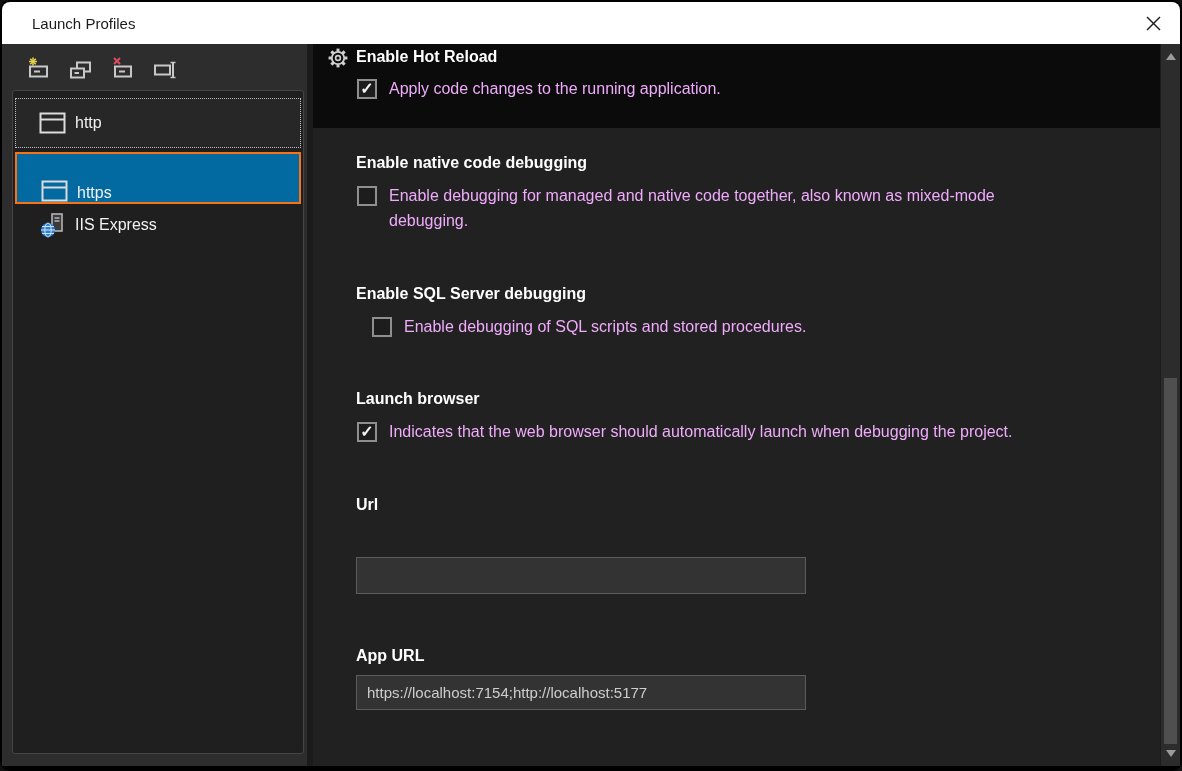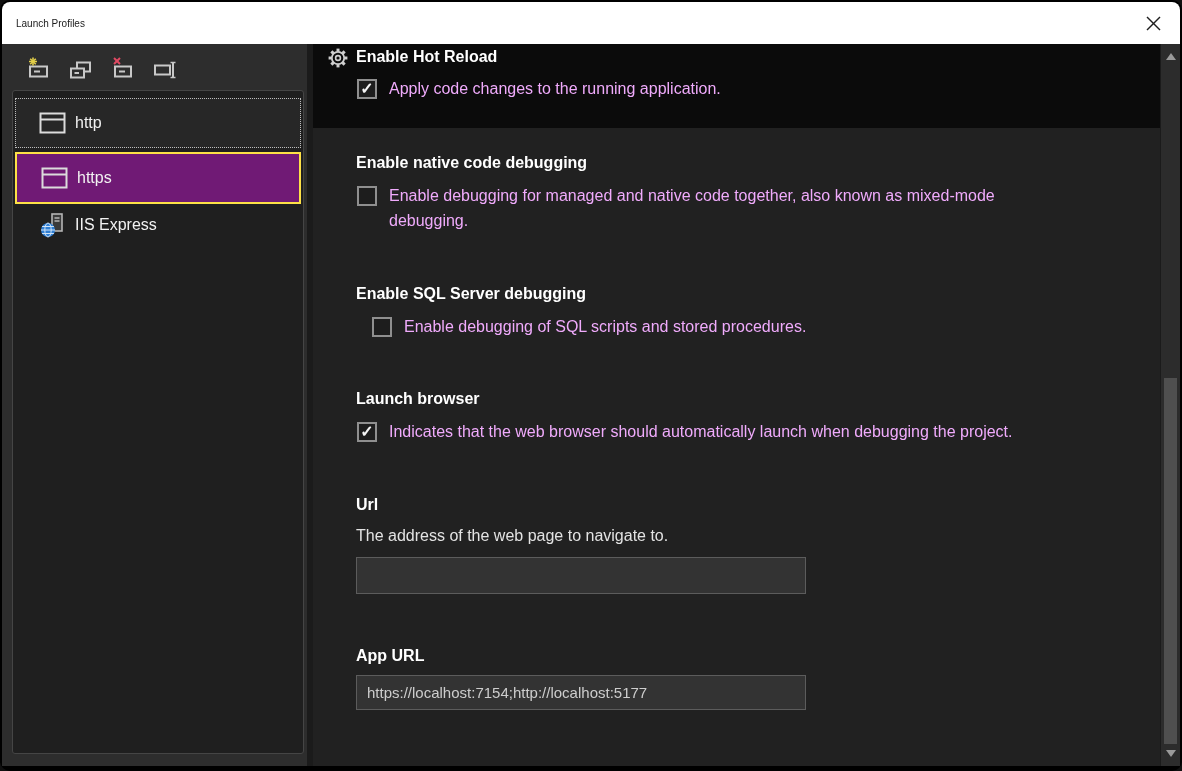--- a/index.html
+++ b/index.html
@@ -8,22 +8,22 @@
     position:relative; width:1182px; height:771px; overflow:hidden;
     background:#000; border-radius:10px;
     font-family:"Liberation Sans", sans-serif;
   }
   
   .titlebar {
     position:absolute; left:2px; right:2px; top:2px; height:42px;
     background:#ffffff; border-radius:8px 8px 0 0;
   }
   .dialog-title {
-    position:absolute; left:14px; top:50%; transform:translateY(-50%);
-    font-size:10px; color:#1b1b1b; white-space:nowrap;
+    position:absolute; left:30px; top:50%; transform:translateY(-50%);
+    font-size:15px; color:#1b1b1b; white-space:nowrap;
   }
   .close-btn {
     position:absolute; right:9px; top:4px; width:36px; height:34px;
     display:flex; align-items:center; justify-content:center; cursor:pointer;
   }
   
   .bodyarea { position:absolute; left:2px; right:2px; top:44px; bottom:5px; background:#1b1b1b; }
 
   
   .sidebar { position:absolute; left:0; top:0; bottom:0; width:305px; background:#2d2d2d; }
@@ -33,21 +33,21 @@
     position:absolute; left:10px; right:3px; top:46px; bottom:12px;
     background:#1f1f1f; border:1px solid #454545; border-radius:3px;
   }
   .profile-row {
     position:absolute; left:2px; right:2px; height:50px;
     display:flex; align-items:center; color:#f2f2f2; font-size:16px; cursor:pointer;
   }
   .profile-row .p-icon { margin-left:24px; width:27px; flex:none; display:flex; align-items:center; }
   .profile-row .p-label { margin-left:9px; white-space:nowrap; }
   .profile-row.focused { outline:1px dotted #bdbdbd; outline-offset:-1px; background:#272727;text-align:right; }
-  .profile-row.selected { border:2px solid #fde047; background:#701a75; }
+  .profile-row.selected { border:2px solid #f97316; background:#0369a1;align-items:flex-end; }
 
   
   .content { position:absolute; left:311px; right:20px; top:0; bottom:0; background:#212121; color:#e6e6e6; }
   .hotreload-band { position:absolute; left:0; right:0; top:0; height:84px; background:#0b0b0b; }
   .sec-head {
     position:absolute; left:43px; font-size:16px; font-weight:bold;
     color:#ffffff; line-height:22px; white-space:nowrap;
   }
   .gear-wrap { position:absolute; left:14px; top:3px; width:22px; height:22px; }
   .chk-row { position:absolute; left:44px; display:flex; align-items:flex-start; }
@@ -222,21 +222,20 @@
         <div class="chk-label">Enable debugging of SQL scripts and stored procedures.</div>
       </div>
 
       <div class="sec-head" style="top:344px;">Launch browser</div>
       <div class="chk-row" style="top:375px;">
         <div class="checkbox">✓</div>
         <div class="chk-label">Indicates that the web browser should automatically launch when debugging the project.</div>
       </div>
 
       <div class="sec-head" style="top:450px;">Url</div>
-      <div class="sec-desc" style="top:479px;">The address of the web page to navigate to.</div>
       <input class="text-input" style="top: 513px;" type="text" value="">
 
       <div class="sec-head" style="top:601px;">App URL</div>
       <input class="text-input" style="top: 631px; height: 35px;" type="text" value="https://localhost:7154;http://localhost:5177">
     </div>
 
     <div class="vscrollbar">
       <div class="sb-btn up">
         <span class="tri-up"></span>
       </div>

